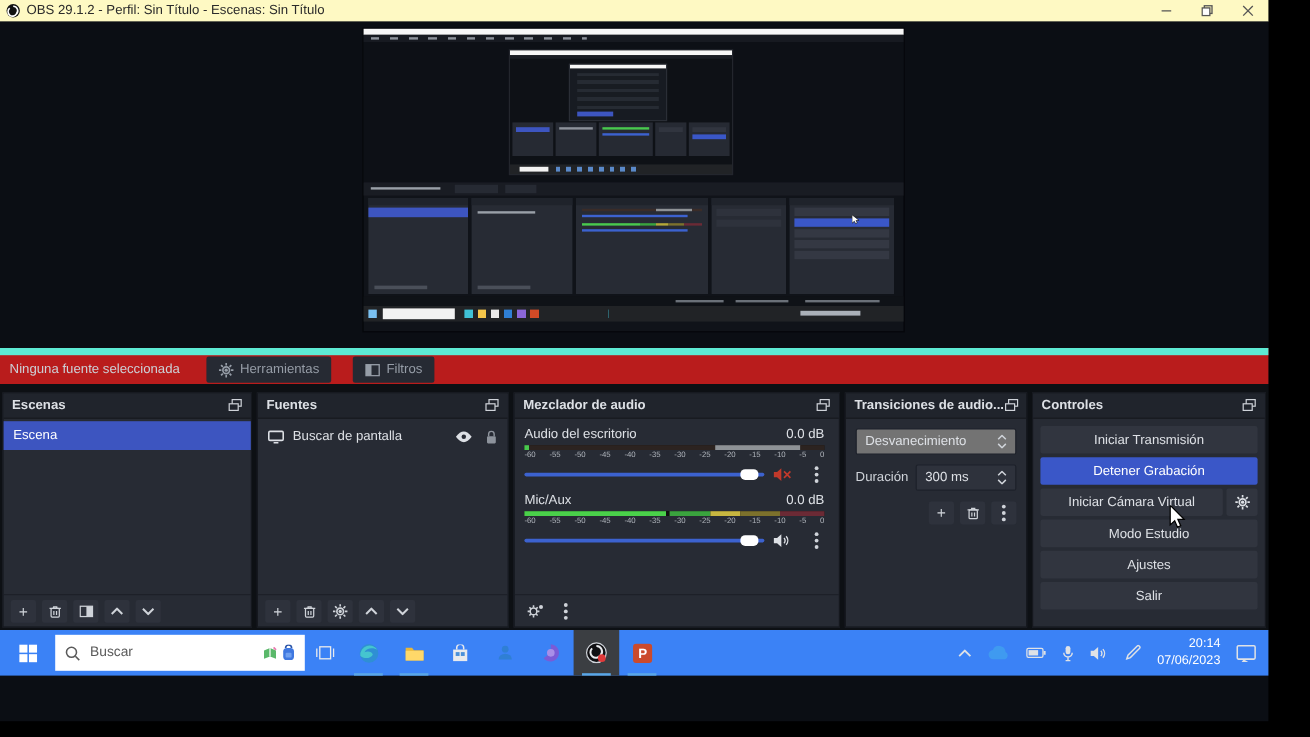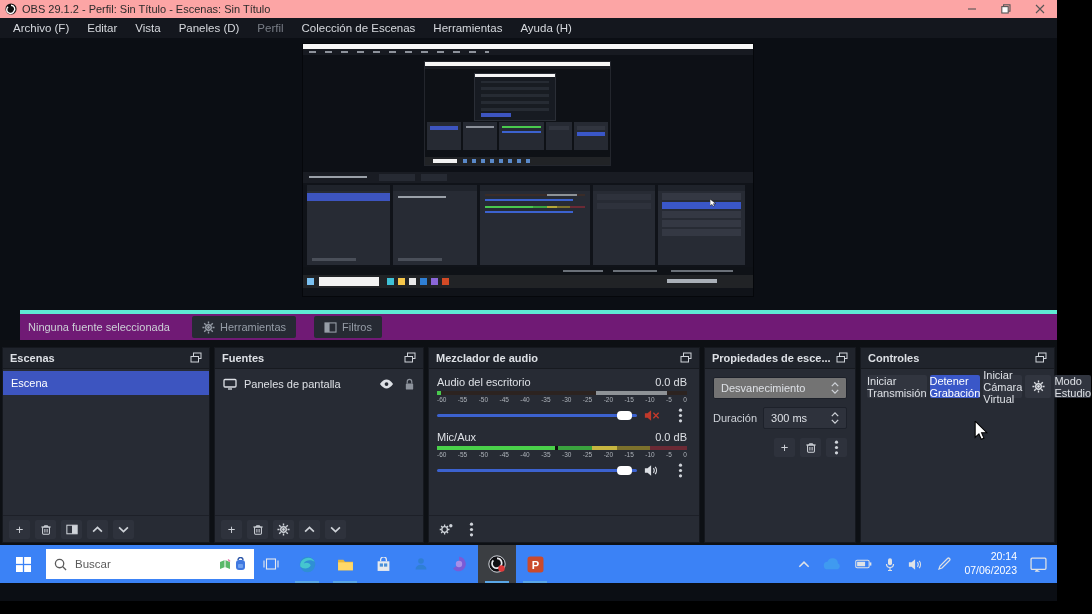--- a/index.html
+++ b/index.html
@@ -1,38 +1,38 @@
 <!DOCTYPE html>
 <html><head>
 <meta charset="utf-8">
 <style>
   * { margin:0; padding:0; box-sizing:border-box; }
   html,body { width:1092px; height:614px; background:#000; overflow:hidden;
     font-family:"Liberation Sans", sans-serif; }
   .desktop { position:absolute; left:0; top:0; width:1057px; height:601px; background:#0b0e14; }
 
   
-  .titlebar { height:18px; background:#fca5a5; display:flex; align-items:center; padding-left:5px;text-align:center; }
+  .titlebar { height:18px; background:#fef9c3; display:flex; align-items:center; padding-left:5px;text-align:center; }
   .obs-logo { width:12px; height:12px; margin-right:5px; }
   .titlebar .title { font-size:11px; color:#2b2b2b; }
   .wincontrols { margin-left:auto; display:flex; height:100%; }
   .wincontrols div { width:34px; display:flex; align-items:center; justify-content:center; color:#555; }
 
   
   .menubar { height:20px; background:#14171e; display:flex; align-items:center; padding-left:4px; }
   .menubar span { font-size:11.5px; color:#d6d9de; padding:0 9px; }
   .menubar span.dim { color:#787d86; }
 
   
   .mainarea { position:relative; height:272px; background:#0b0e14; }
   .preview { position:absolute; left:303px; top:6px; width:450px; height:252px; background:#101319; outline:1px solid #05070b; }
   .abs { position:absolute; }
 
   
-  .selbar { height:30px; background:#701a75; display:flex; align-items:center; padding-left:8px; border-top:4px solid #5eead4;margin-left:20px; }
+  .selbar { height:30px; background:#b91c1c; display:flex; align-items:center; padding-left:8px; border-top:6px solid #5eead4; }
   .selbar .msg { width:152px; overflow:hidden; white-space:nowrap; font-size:11px; color:#ccd0d6; }
   .selbtn { margin-left:12px; height:22px; background:#262a33; border-radius:2px; display:flex; align-items:center; gap:5px; padding:0 10px; font-size:11px; color:#969da7; }
   .selbtn + .selbtn { margin-left:18px; }
 
   
   .panelsrow { position:relative; height:205px; background:#0d1014; }
   .panel { position:absolute; top:7px; height:196px; background:#272b34; border:1px solid #15181e; }
   .panel-h { height:21px; background:#20242c; border-bottom:1px solid #171a20; display:flex; align-items:center; padding:0 7px; font-size:11px; font-weight:bold; color:#dde0e5; white-space:nowrap; overflow:hidden; }
   .panel-h svg { margin-left:auto; flex:none; }
   .panel-footer { position:absolute; left:0; right:0; bottom:0; height:27px; border-top:1px solid #1d2028; display:flex; align-items:center; gap:5px; padding:0 6px; }
@@ -54,21 +54,21 @@
 
   
   .tr-body { padding:8px; font-size:11px; color:#cfd3d9; }
   .combo { height:22px; background:#737373; border:1px solid #1d212a; border-radius:2px; display:flex; align-items:center; padding:0 7px; color:#dde0e5;justify-content:space-between; }
   .combo .chevcol, .spin .chevcol { margin-left:auto; display:flex; flex-direction:column; gap:2px; }
   .dur-row { display:flex; align-items:center; margin-top:8px; gap:6px; }
   .spin { flex:1; height:22px; background:#2e323c; border:1px solid #1d212a; border-radius:2px; display:flex; align-items:center; padding:0 7px; color:#dde0e5; }
   .tr-tools { display:flex; justify-content:flex-end; gap:5px; margin-top:9px; }
 
   
-  .ctl-body { padding:6px; display:flex; flex-direction:row; gap:3px; }
+  .ctl-body { padding:6px; display:flex; flex-direction:column; gap:3px; }
   .cbtn { height:23px; background:#31353f; border-radius:2px; display:flex; align-items:center; justify-content:center; font-size:11px; color:#dde0e5; }
   .cbtn.active { background:#3a57c8; color:#fff; }
   .vcam-row { display:flex; gap:3px; }
   .vcam-row .cbtn:first-child { flex:1; }
   .vcam-row .gearbtn { width:26px; }
 
   
   .statusbar { height:18px; background:#0f1217; display:flex; align-items:center; font-size:10.5px; font-weight:bold; color:#c6cad0; }
   .statusbar .grp { display:flex; align-items:center; gap:6px; }
   .recdot { width:8px; height:8px; border-radius:50%; background:#e03a4e; }
@@ -116,30 +116,20 @@
           </svg>
         </div>
       <div>
           <svg width="10" height="10" viewBox="0 0 10 10">
             <path d="M1 1l8 8M9 1l-8 8" stroke="#555" stroke-width="1.1"></path>
           </svg>
         </div>
     </div>
   </div>
 
-  <div class="menubar">
-    <span>Archivo (F)</span>
-    <span>Editar</span>
-    <span>Vista</span>
-    <span>Paneles (D)</span>
-    <span class="dim">Perfil</span>
-    <span>Colección de Escenas</span>
-    <span>Herramientas</span>
-    <span>Ayuda (H)</span>
-  </div>
 
   <div class="mainarea">
     <div class="preview">
 
       <div class="abs mtitle" style="left:0;top:0;right:0;height:5px"></div>
       <div class="abs mmenu" style="left:0;top:5px;right:0;height:6px;background:#171a21 repeating-linear-gradient(90deg,#8d929b 0 7px,transparent 7px 16px) 6px 2px / 180px 2px no-repeat"></div>
       <div class="abs" style="left:0;top:11px;right:0;height:117px;background:#0d1016">
 
         <div class="abs" style="left:122px;top:7px;width:185px;height:103px;background:#0e1116;outline:1px solid #23262d">
           <div class="abs mtitle" style="left:0;top:0;right:0;height:4px"></div>
@@ -297,21 +287,21 @@
         <svg width="12" height="12" viewBox="0 0 12 12" fill="none" stroke="#cfd3d9">
             <rect x="3.5" y="1" width="7.5" height="5.5"></rect>
             <rect x="1" y="4.5" width="7.5" height="5.5" fill="#20242c"></rect>
           </svg>
       </div>
       <div class="src-row">
         <svg width="14" height="12" viewBox="0 0 14 12" fill="none" stroke="#dde0e5" stroke-width="1.3">
             <rect x="1" y="1.5" width="12" height="7.5" rx="1"></rect>
             <path d="M5 11h4"></path>
           </svg>
-        <span>Paneles de pantalla</span>
+        <span>Buscar de pantalla</span>
         <span class="right">
           <svg width="15" height="10" viewBox="0 0 16 10">
               <path d="M1 5Q8-4.5 15 5 8 14.5 1 5z" fill="#dde0e5"></path>
               <circle cx="8" cy="5" r="2" fill="#272b34"></circle>
             </svg>
           <svg width="11" height="13" viewBox="0 0 12 14">
               <rect x="2" y="6" width="8" height="6.5" rx="1" fill="#8d939c"></rect>
               <path d="M3.5 6V4a2.5 2.5 0 0 1 5 0v2" fill="none" stroke="#8d939c" stroke-width="1.3"></path>
             </svg>
         </span>
@@ -455,21 +445,21 @@
               <circle cx="2" cy="2" r="1.5" fill="#cfd3d9"></circle>
               <circle cx="2" cy="7" r="1.5" fill="#cfd3d9"></circle>
               <circle cx="2" cy="12" r="1.5" fill="#cfd3d9"></circle>
             </svg>
           </div>
       </div>
     </div>
 
     <div class="panel" style="left:704px;width:152px">
       <div class="panel-h">
-          <span>Propiedades de esce...</span>
+          <span>Transiciones de audio...</span>
         <svg width="12" height="12" viewBox="0 0 12 12" fill="none" stroke="#cfd3d9">
             <rect x="3.5" y="1" width="7.5" height="5.5"></rect>
             <rect x="1" y="4.5" width="7.5" height="5.5" fill="#20242c"></rect>
           </svg>
       </div>
       <div class="tr-body">
         <div class="combo">
           <span>Desvanecimiento</span>
           <span class="chevcol">
             <svg width="8" height="5" viewBox="0 0 10 6" fill="none" stroke="#cfd3d9" stroke-width="1.6">

